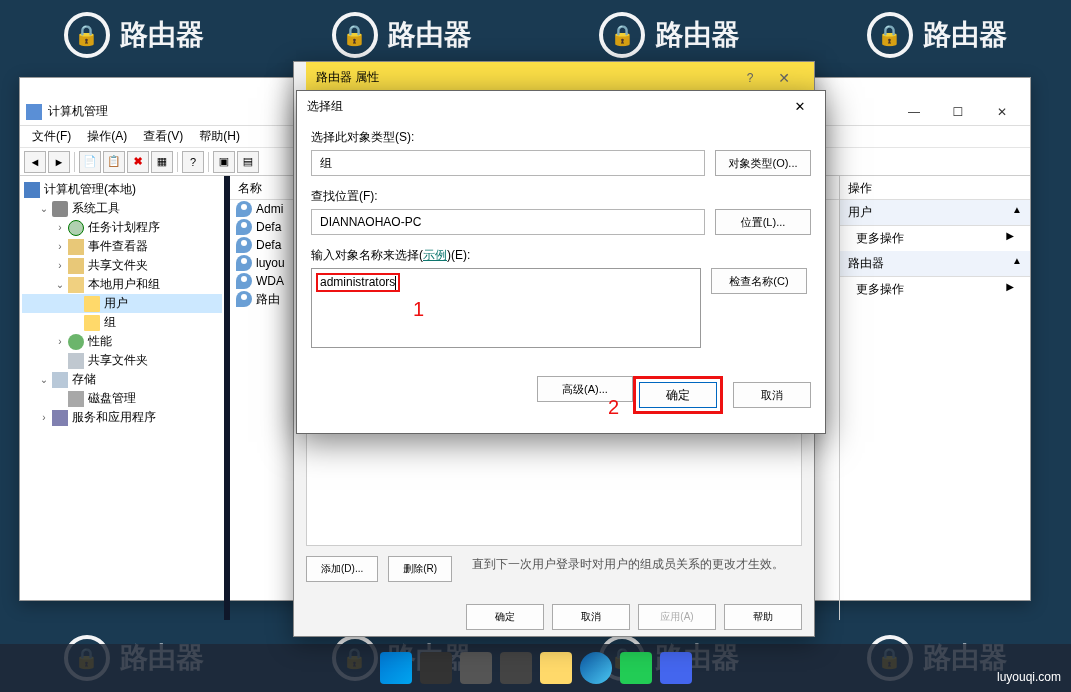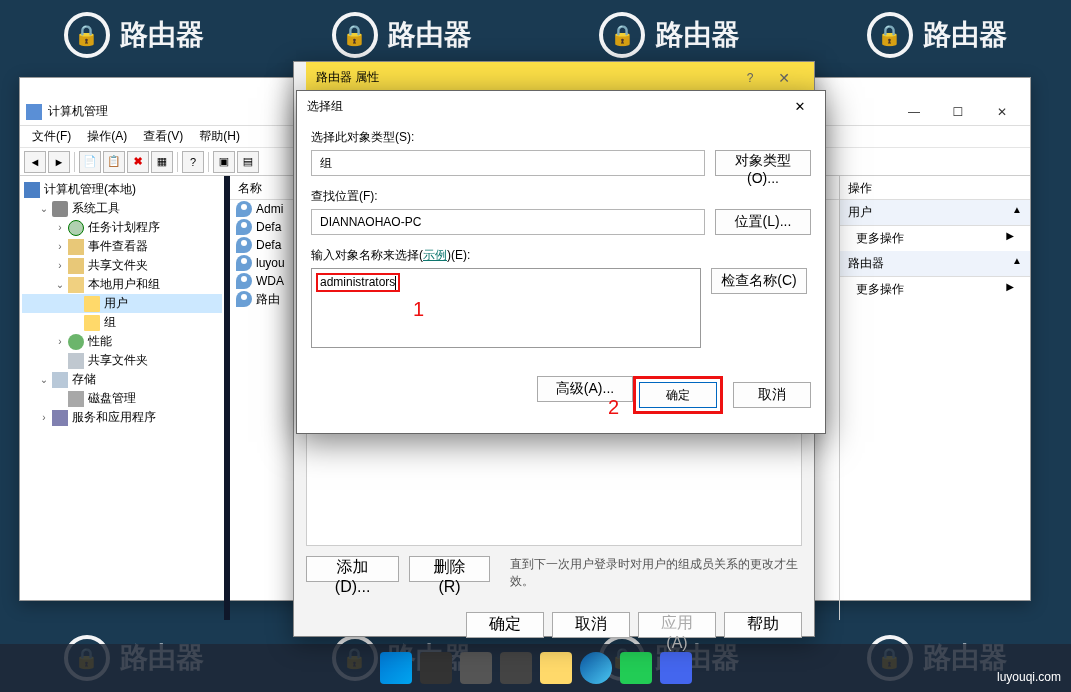--- a/index.html
+++ b/index.html
@@ -65,36 +65,36 @@
   
   
   .prop-dialog { position:absolute; left:293px; top:61px; width:522px; height:576px; background:#f3f3f3; border:1px solid #888; box-shadow:0 6px 24px rgba(0,0,0,.4); z-index:20; }
   .dlg-titlebar { height:32px; background:#fde047; display:flex; align-items:center; padding:0 10px; font-size:12px; border-bottom:1px solid #ddd;margin-left:12px; }
   .dlg-title { flex:1; }
   .dlg-help { width:28px; text-align:center; color:#666; }
   .dlg-close { width:40px; text-align:center; color:#666; font-size:14px; }
   .prop-body { padding:12px; }
   .prop-group-box { border:1px solid #ccc; height:380px; background:#fff; margin-top:60px; }
   .prop-add-remove { display:flex; gap:10px; margin-top:10px; align-items:flex-start; }
-  .prop-btn { height:26px; padding:0 14px; font-size:16px; border:1px solid #aaa; background:#fdfdfd; }
+  .prop-btn { height:26px; padding:0 14px; font-size:10px; border:1px solid #aaa; background:#fdfdfd; }
   .prop-note { font-size:12px; color:#555; margin-left:10px; line-height:1.4; }
   .prop-bottom { display:flex; justify-content:flex-end; gap:8px; padding:10px 12px; }
   .prop-bottom .prop-btn { width:78px; }
   .prop-btn.disabled { color:#aaa; }
   
   
   .select-dialog { position:absolute; left:296px; top:90px; width:530px; height:344px; background:#fff; border:1px solid #666; box-shadow:0 8px 32px rgba(0,0,0,.5); z-index:30; }
   .sel-titlebar { height:30px; display:flex; align-items:center; padding:0 10px; font-size:12px; }
   .sel-title { flex:1; }
   .sel-close { width:30px; height:24px; display:flex; align-items:center; justify-content:center; font-size:13px; }
   .sel-body { padding:8px 14px; font-size:12px; }
   .sel-label { margin-bottom:4px; }
   .sel-row { display:flex; gap:10px; margin-bottom:12px; }
   .sel-field { flex:1; height:26px; border:1px solid #b5b5b5; background:#fff; padding:4px 8px; display:flex; align-items:center; }
-  .sel-btn { width:96px; height:26px; border:1px solid #aaa; background:#fdfdfd; font-size:14px; }
+  .sel-btn { width:96px; height:26px; border:1px solid #aaa; background:#fdfdfd; font-size:11px; }
   .sel-link { color:#0f766e; text-decoration:underline; }
   .sel-textarea { width:390px; height:80px; border:1px solid #999; background:#fff; padding:4px; position:relative; }
   .sel-input-box { position:absolute; left:4px; top:4px; border:2px solid #e11; padding:0 2px; font-size:12px; }
   .cursor { display:inline-block; width:1px; height:14px; background:#000; vertical-align:middle; }
   .sel-bottom { display:flex; justify-content:flex-end; padding:8px 14px 14px; }
   .sel-bottom-right { display:flex; gap:10px; align-items:center; }
   .ok-highlight { border:3px solid #e11; padding:3px; }
   .ok-btn { width:78px; height:26px; border:1px solid #0067c0; background:#fdfdfd; font-size:12px; color:#000; }
   
   .annot { color:#e11; font-size:20px; position:absolute; font-weight:400; z-index:40; }

